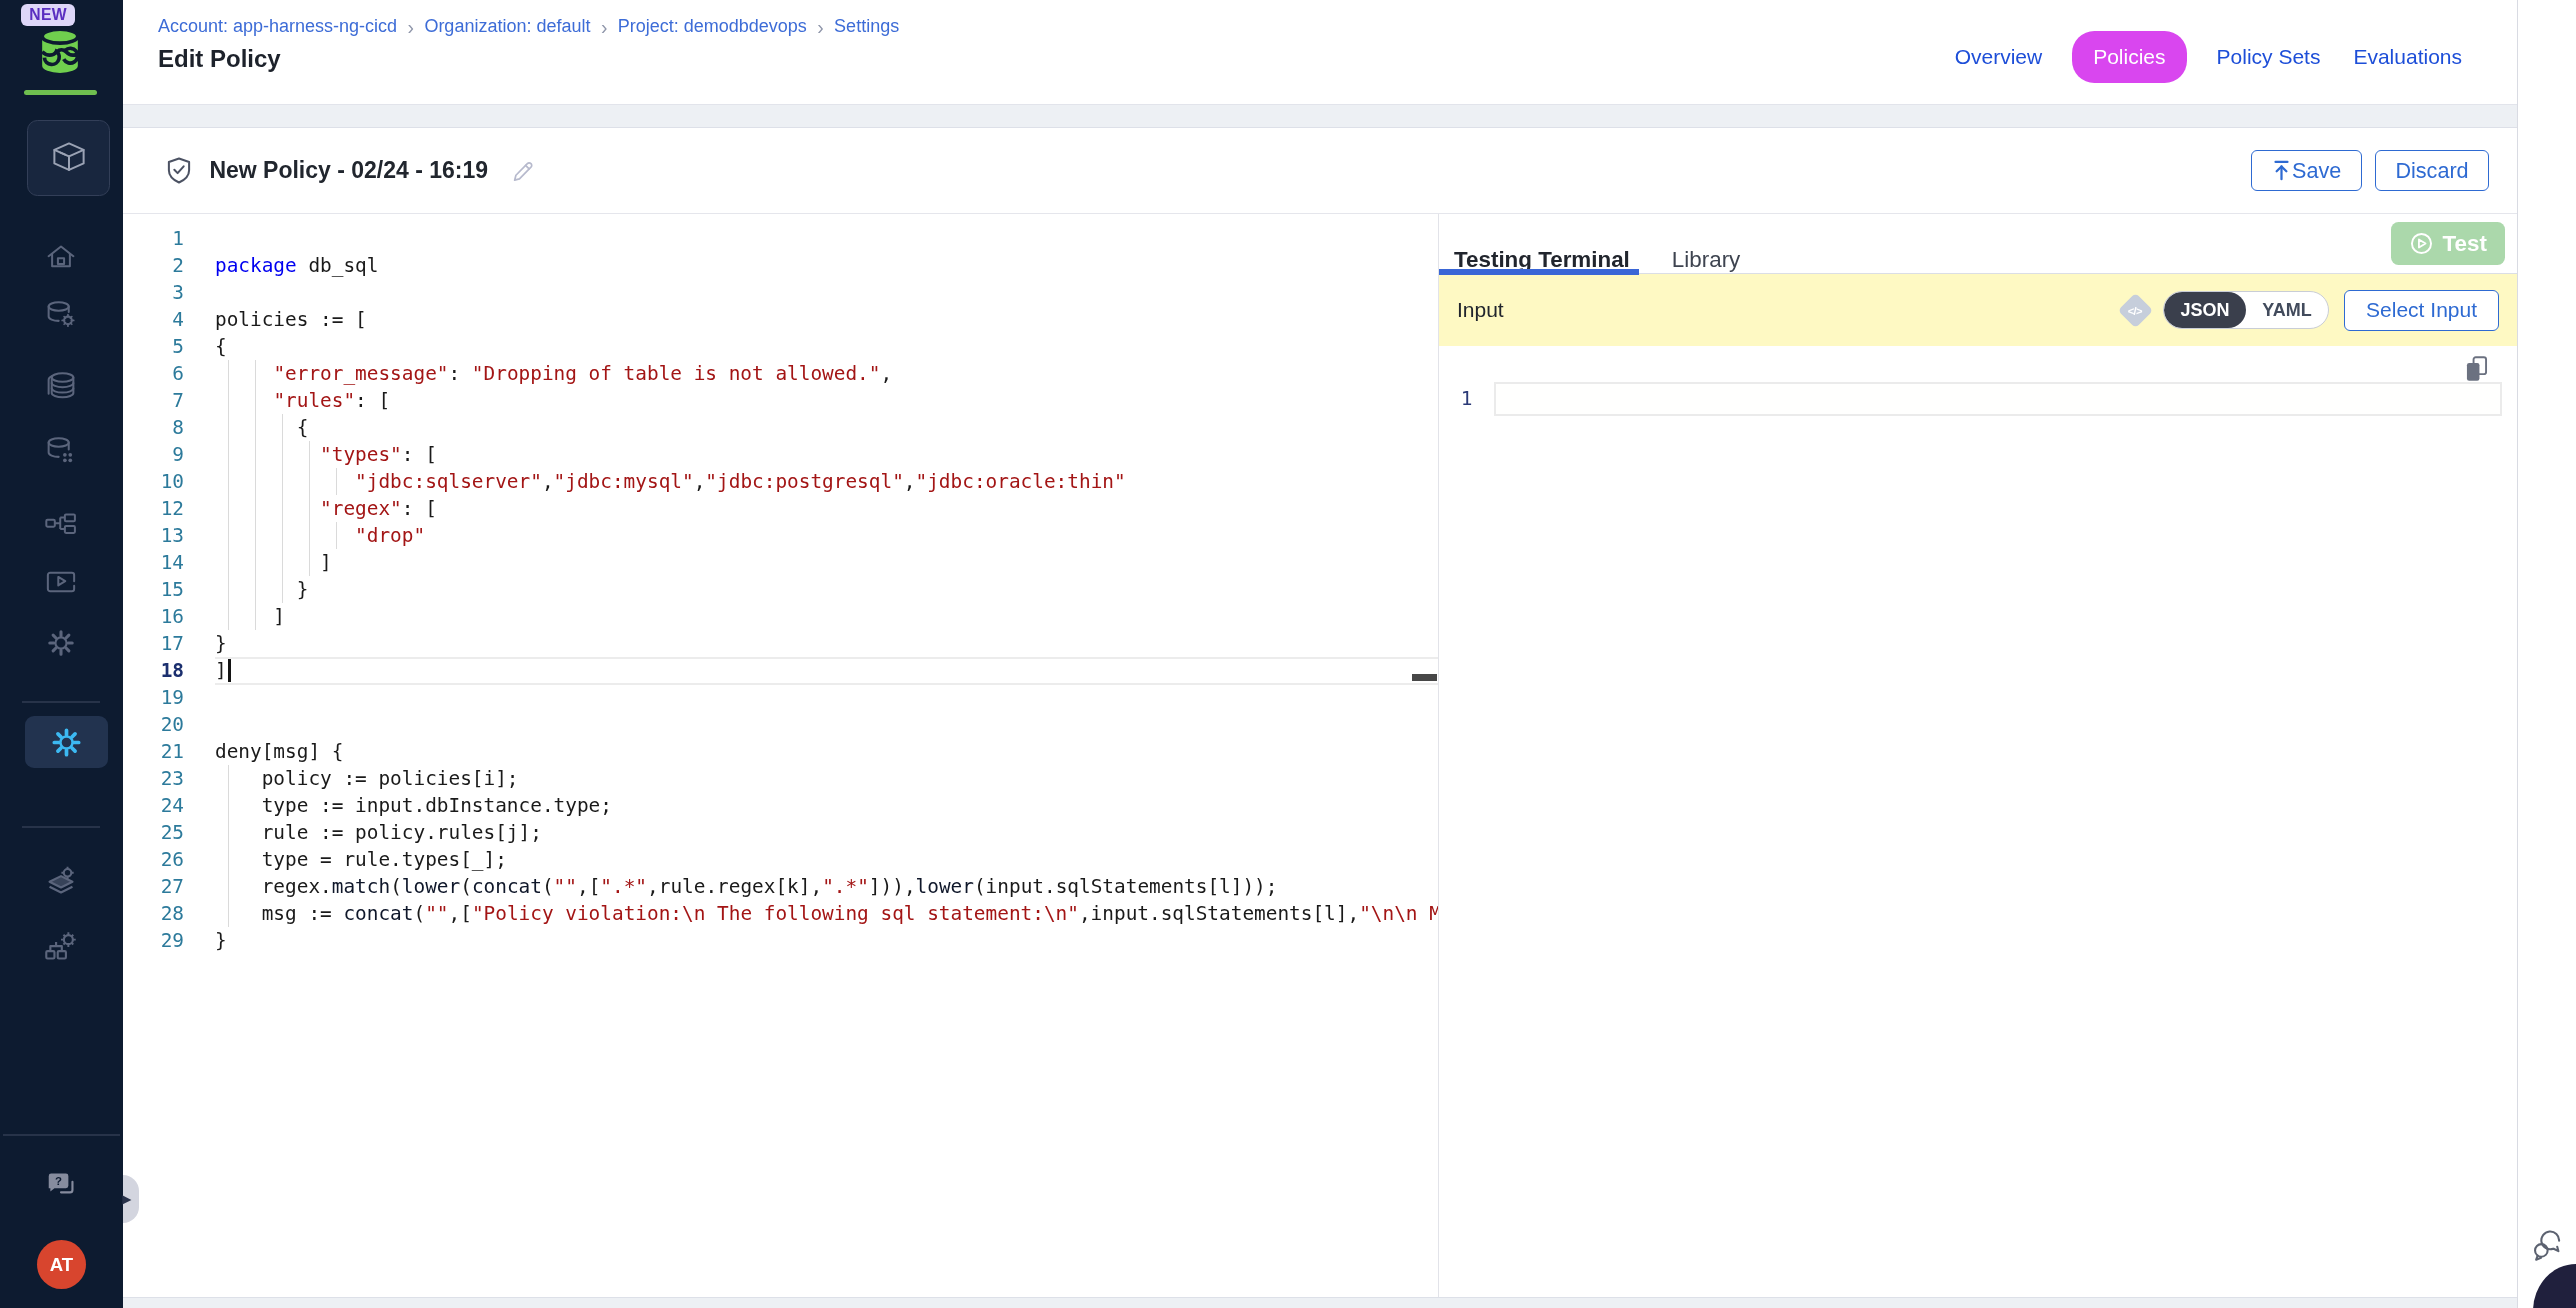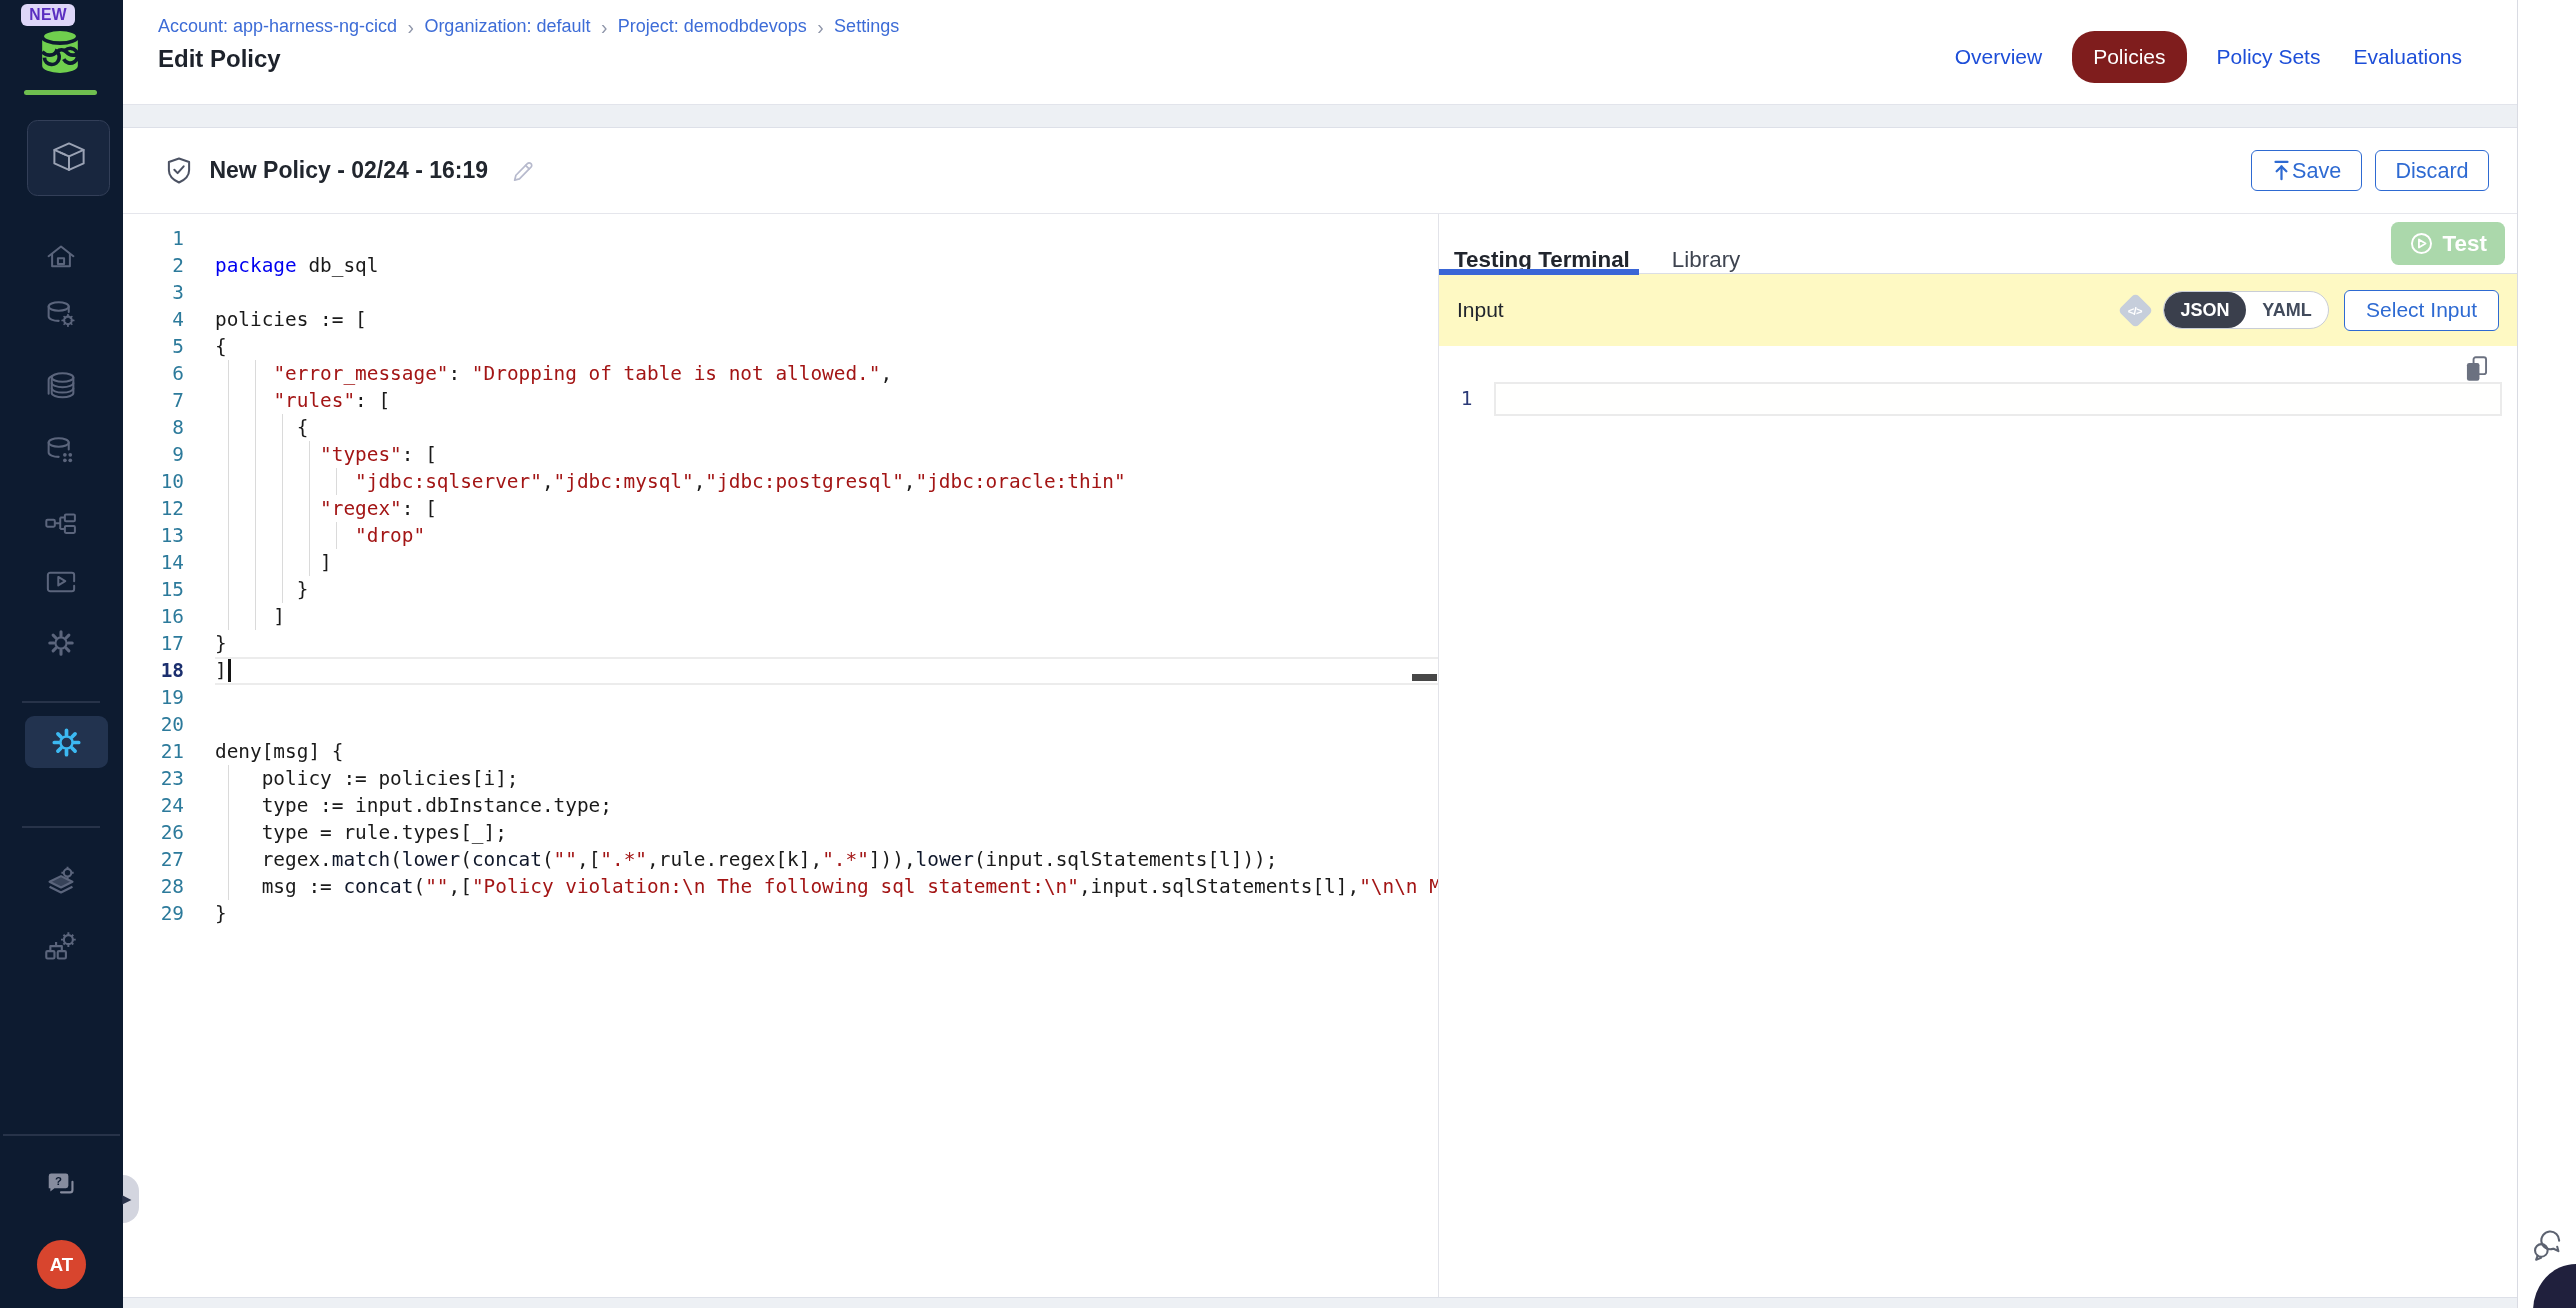--- a/index.html
+++ b/index.html
@@ -28,21 +28,21 @@
   .expander span { font-size:12px; color:#28324a; margin-left:-0.7px; }
 
   
   .header { position:absolute; left:123px; top:0; width:2394px; height:105px; background:#fff; border-bottom:1.5px solid #e2e4eb; }
   .breadcrumb { position:absolute; left:35px; top:16.4px; font-size:18px; display:flex; gap:10.4px; align-items:flex-start; }
   .crumb { color:#3d6cd7; cursor:pointer; }
   .crumb-sep { color:#8f96aa; font-size:19.4px; }
   .page-title { position:absolute; left:35px; top:45px; font-size:24px; font-weight:700; color:#1d222b; }
   .top-tabs { position:absolute; right:52px; top:31px; display:flex; align-items:center; gap:27px; }
   .top-tab { font-size:21px; color:#1d4ed8; cursor:pointer; padding:7.5px 3px; }
-  .top-tab.active { background:#7f1d1d; color:#fff; border-radius:22.4px; padding:14px 21px; font-weight:500; }
+  .top-tab.active { background:#d946ef; color:#fff; border-radius:22.4px; padding:14px 21px; font-weight:500; }
 
   
   .card { position:absolute; left:123px; top:127px; width:2394px; height:1171px; background:#fff;
           border-top:1.5px solid #dde0e8; border-bottom:1.5px solid #dde0e8; }
   .titlebar { position:absolute; left:0; top:0; right:0; height:86px; border-bottom:1.5px solid #e5e6ec;
               display:flex; align-items:center; padding:0 28px 0 42px; }
   .policy-title { margin-left:16.4px; font-size:23px; font-weight:600; color:#21262e; }
   .pencil { margin-left:21px; cursor:pointer; }
   .tb-spacer { flex:1; }
   .btn-outline { display:flex; align-items:center; border:1.9px solid #2e6ad2; color:#2e6ad2;
@@ -368,20 +368,24 @@
           </div>
           <div class="code-line">
             <span class="ln">23</span>
             <span class="code-text"><i class="guide" style="left: 13.4px;"></i><span class="tk-pl">    policy := policies[i];</span></span>
           </div>
           <div class="code-line">
             <span class="ln">24</span>
             <span class="code-text"><i class="guide" style="left: 13.4px;"></i><span class="tk-pl">    type := input.dbInstance.type;</span></span>
           </div>
           <div class="code-line">
+            <span class="ln">25</span>
+            <span class="code-text"><i class="guide" style="left: 13.4px;"></i><span class="tk-pl">    rule := policy.rules[j];</span></span>
+          </div>
+          <div class="code-line">
             <span class="ln">26</span>
             <span class="code-text"><i class="guide" style="left: 13.4px;"></i><span class="tk-pl">    type = rule.types[_];</span></span>
           </div>
           <div class="code-line">
             <span class="ln">27</span>
             <span class="code-text"><i class="guide" style="left: 13.4px;"></i><span class="tk-pl">    regex.</span><span class="tk-fn">match</span><span class="tk-pl">(</span><span class="tk-fn">lower</span><span class="tk-pl">(</span><span class="tk-fn">concat</span><span class="tk-pl">(</span><span class="tk-str">""</span><span class="tk-pl">,[</span><span class="tk-str">".*"</span><span class="tk-pl">,rule.regex[k],</span><span class="tk-str">".*"</span><span class="tk-pl">])),</span><span class="tk-fn">lower</span><span class="tk-pl">(input.sqlStatements[l]));</span></span>
           </div>
           <div class="code-line">
             <span class="ln">28</span>
             <span class="code-text"><i class="guide" style="left: 13.4px;"></i><span class="tk-pl">    msg := </span><span class="tk-fn">concat</span><span class="tk-pl">(</span><span class="tk-str">""</span><span class="tk-pl">,[</span><span class="tk-str">"Policy violation:\n The following sql statement:\n"</span><span class="tk-pl">,input.sqlStatements[l],</span><span class="tk-str">"\n\n Matches the regex: "</span></span>

